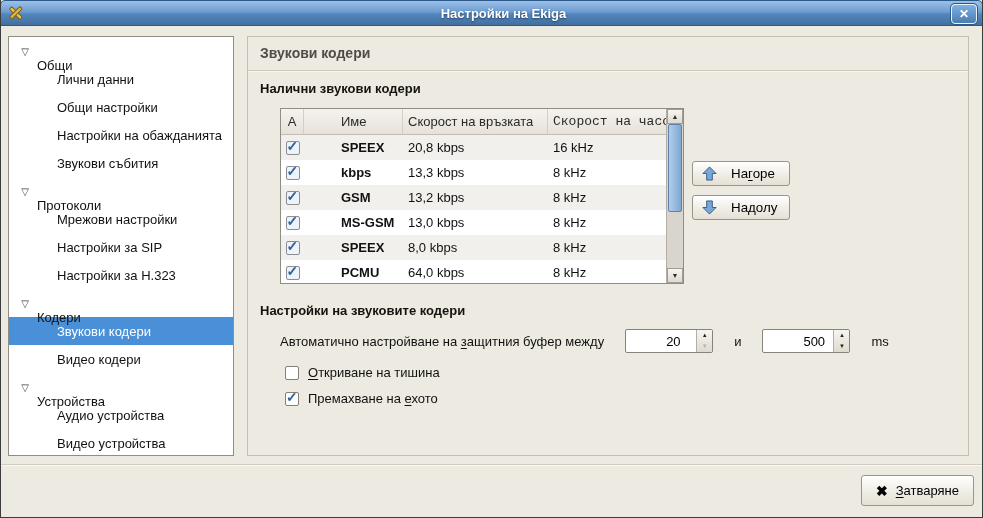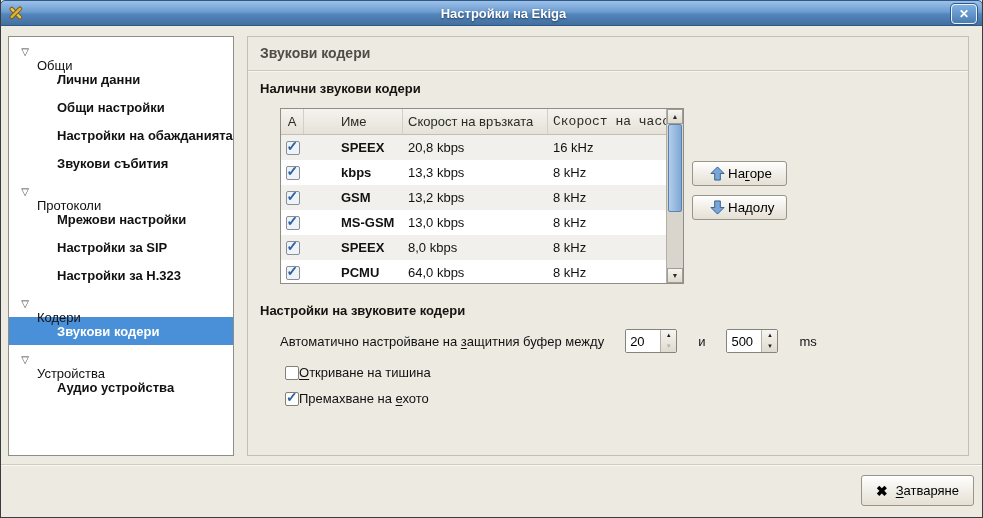--- a/index.html
+++ b/index.html
@@ -37,21 +37,21 @@
     cursor:default;
   }
   
   .sidebar {
     position:absolute; left:8px; top:36px; width:226px; height:420px;
     background:#fff; border:1px solid #8f8d86; overflow:hidden;
   }
   .tree-item { height:28px; display:flex; align-items:center; cursor:default; }
   .tree-item .expander { width:16px; margin-left:8px; font-size:10px; color:#3c3c3c; text-align:center; }
   .tree-item.parent .label { margin-left:4px;margin-top:28px; }
-  .tree-item.child .label { margin-left:48px;font-weight:bold; }
+  .tree-item.child .label { margin-left:48px; }
   .tree-item.selected { background:#4a90d9; }
   .tree-item.selected .label { color:#fff; }
   
   .main {
     position:absolute; left:247px; top:36px; width:722px; height:420px;
     border:1px solid #c3bfb4; background:#edeae2;
   }
   .heading { font-size:14px; font-weight:bold; color:#4f4d48; padding:8px 10px 9px 12px; }
   .hsep { border:none; border-top:1px solid #ccc7bb; border-bottom:1px solid #f7f6f2; margin:0; }
   .section-label { font-weight:bold; color:#14130f; position:absolute; left:12px; }
@@ -94,34 +94,34 @@
   }
   .sb-thumb {
     height:88px; flex:0 0 auto; margin:0 1px;
     background:linear-gradient(90deg,#b3cde9,#7ea8d5);
     border:1px solid #5d82ab; border-radius:2px; cursor:default;
   }
   .sb-trough { flex:1; }
   
   .updown { position:absolute; left:444px; top:124px; display:flex; flex-direction:column; gap:9px; }
   .btn {
-    display:inline-flex; align-items:center; gap:3px; padding:4px 12px 4px 17px;
+    display:inline-flex; align-items:center; gap:14px; padding:4px 12px 4px 9px;
     background:linear-gradient(#fffffe,#f0ede6 55%,#e4e0d5);
     border:1px solid #9a948a; border-radius:3px;
     box-shadow:inset 0 1px 0 #fff; white-space:nowrap; cursor:default;
   }
   .btn svg { flex:0 0 auto; }
   
   .jitter-row { position:absolute; left:32px; top:292px; display:flex; align-items:center; gap:21px; }
-  .spin { display:inline-flex; height:24px; border:1px solid #87837a; background:#fff; border-radius:2px; overflow:hidden; }
+  .spin { display:inline-flex; height:24px; border:1px solid #87837a; background:#fff; border-radius:2px; overflow:hidden;padding-left:36px; }
   .spin input { width:34px; border:none; outline:none; padding:2px 4px; font:inherit; background:#fff; }
   .spin .arrows { width:16px; border-left:1px solid #b3afa6; display:flex; flex-direction:column; background:linear-gradient(#f7f5f1,#dedacf); }
   .spin .ar { flex:1; font-size:6px; line-height:10px; text-align:center; color:#1e1d1a; cursor:default; }
   .spin .ar.dis { color:#b7b3aa; }
-  .checkline { position:absolute; left:37px; display:flex; align-items:center; }
+  .checkline { position:absolute; left:37px; display:flex; align-items:center; gap:9px; }
   .chk1 { top:328px; } .chk2 { top:354px; }
   .mn { text-decoration:underline; text-underline-offset:2px; }
   
   .footer-sep { position:absolute; left:1px; right:1px; top:464px; border-top:1px solid #d0ccc2; border-bottom:1px solid #f9f8f5; }
   .close-btn {
     position:absolute; right:9px; top:475px; height:31px; padding:0 14px;
     display:flex; align-items:center; gap:8px; font-size:13px;
     background:linear-gradient(#fffffe,#f0ede6 55%,#e4e0d5);
     border:1px solid #9a948a; border-radius:3px; box-shadow:inset 0 1px 0 #fff; cursor:default;
   }
@@ -171,26 +171,32 @@
   <div class="tree-item child">
     <span class="label">Настройки за H.323</span>
   </div>
   <div class="tree-item parent">
     <span class="expander">▽</span>
     <span class="label">Кодери</span>
   </div>
   <div class="tree-item child selected">
     <span class="label">Звукови кодери</span>
   </div>
+  <div class="tree-item child">
+    <span class="label">Видео кодери</span>
+  </div>
   <div class="tree-item parent">
     <span class="expander">▽</span>
     <span class="label">Устройства</span>
   </div>
   <div class="tree-item child">
     <span class="label">Аудио устройства</span>
+  </div>
+  <div class="tree-item child">
+    <span class="label">Видео устройства</span>
   </div>
 </div>
 
 <div class="main">
   <div class="heading">Звукови кодери</div>
   <hr class="hsep">
 
   <div class="section-label lbl-available">Налични звукови кодери</div>
 
   <div class="codec-table">

